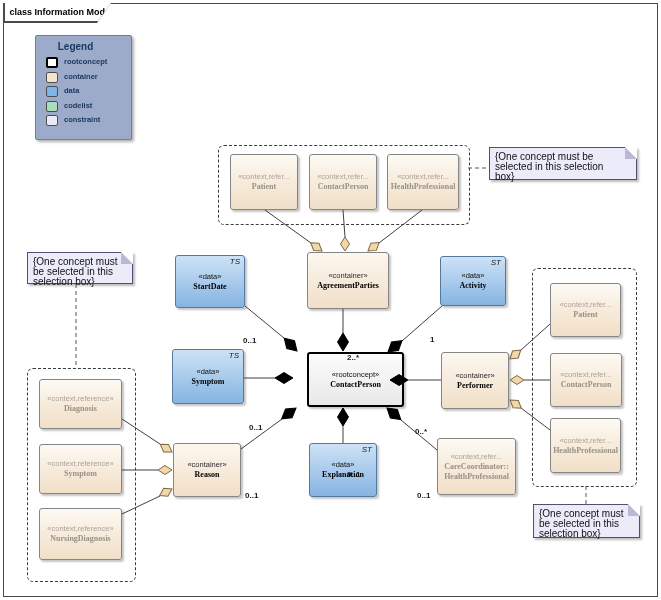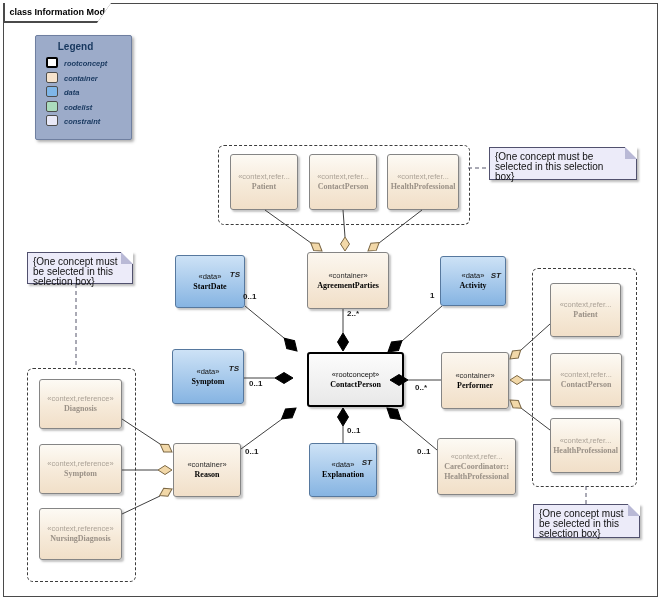--- a/index.html
+++ b/index.html
@@ -9,21 +9,21 @@
   .frame{position:absolute;left:3px;top:3px;right:3px;bottom:3px;border:1.5px solid #4a4a4a;}
   .tab-outer{position:absolute;left:3px;top:3px;width:108px;height:20px;background:#4a4a4a;
              clip-path:polygon(0 0,100% 0,calc(100% - 14px) 100%,0 100%);}
   .tab-inner{position:absolute;left:1.5px;top:0;width:105px;height:18px;background:#fff;
              clip-path:polygon(0 0,100% 0,calc(100% - 13px) 100%,0 100%);
              display:flex;align-items:center;padding-left:5px;font-size:9px;font-weight:bold;color:#000;}
   
   .legend{position:absolute;left:35px;top:35px;width:95px;height:100px;background:#9cabc9;
           border:1px solid #6f7fa0;border-radius:2px;box-shadow:2px 2px 3px rgba(80,80,80,.45);padding:3px 0 0 0;}
   .legend .ltitle{text-align:center;font-size:10px;font-weight:bold;color:#17375e;margin:2px 16px 5px 0;}
-  .lrow{display:flex;align-items:flex-end;gap:6px;margin:3.5px 0 0 10px;font-style:italic;}
+  .lrow{display:flex;align-items:flex-start;gap:6px;margin:3.5px 0 0 10px;}
   .sw{width:12px;height:11px;border:1px solid #4d4d4d;border-radius:2px;background:#fff;box-sizing:border-box;}
   .sw.k-rootconcept{border:2.5px solid #000;background:#ffffff;}
   .sw.k-container{background:#f6e3cd;}
   .sw.k-data{background:#7fb6e8;}
   .sw.k-codelist{background:#abdcbd;}
   .sw.k-constraint{background:#e9e9f7;}
   .lrow span{font-size:7.5px;color:#17375e;font-weight:bold;}
   
   .sel-box{position:absolute;border:1.5px dashed #3c3c3c;border-radius:6px;background:transparent;}
   
@@ -37,28 +37,28 @@
   .ref .cname{color:#9a9187;}
   .containerbox{background:linear-gradient(180deg,#fcf7ef 0%,#f1dfc8 100%);}
   .containerbox .stereo{color:#2b2b2b;}
   .containerbox .cname{color:#000;}
   .data{background:linear-gradient(180deg,#cde2f6 0%,#86b4e2 100%);border-color:#56789e;}
   .data .stereo{color:#111;}
   .data .cname{color:#000;}
   .root{background:linear-gradient(180deg,#fcfcfc 0%,#e8e8e8 100%);border:2.5px solid #000;margin-left:14px;}
   .root .stereo{color:#111;}
   .root .cname{color:#000;}
-  .corner-tag{position:absolute;top:14px;right:4px;font-size:8px;font-style:italic;font-weight:bold;color:#1a1a1a;}
+  .corner-tag{position:absolute;top:1px;right:4px;font-size:8px;font-style:italic;font-weight:normal;color:#1a1a1a;}
   
   .note{position:absolute;background:#ecebf9;border:1px solid #51516e;padding:4px 12px 3px 5px;
         font-size:10px;line-height:10px;color:#111;box-shadow:2px 2px 2px rgba(90,90,90,.4);z-index:2;box-sizing:border-box;}
   .note::before{content:"";position:absolute;top:-1px;right:-1px;width:0;height:0;border-style:solid;
         border-width:0 12px 12px 0;border-color:#ffffff #ffffff #b9b9d6 #b9b9d6;}
   
-  .mult{position:absolute;font-size:8px;font-weight:bold;color:#1a1a1a;z-index:4;}
+  .mult{position:absolute;font-size:8px;font-weight:bold;color:#1a1a1a;z-index:4;margin-top:44px;}
   
   #wires{position:absolute;left:0;top:0;z-index:3;pointer-events:none;}
   #wires path.lk{stroke:#404040;stroke-width:1;fill:none;}
   #wires path.nlk{stroke:#55556a;stroke-width:1;fill:none;stroke-dasharray:4 3;}
   #wires path.comp{fill:#000;stroke:#000;}
   #wires path.aggr{fill:#f2d8a8;stroke:#7c6845;stroke-width:1;}
 </style>
 </head>
 <body>
 

